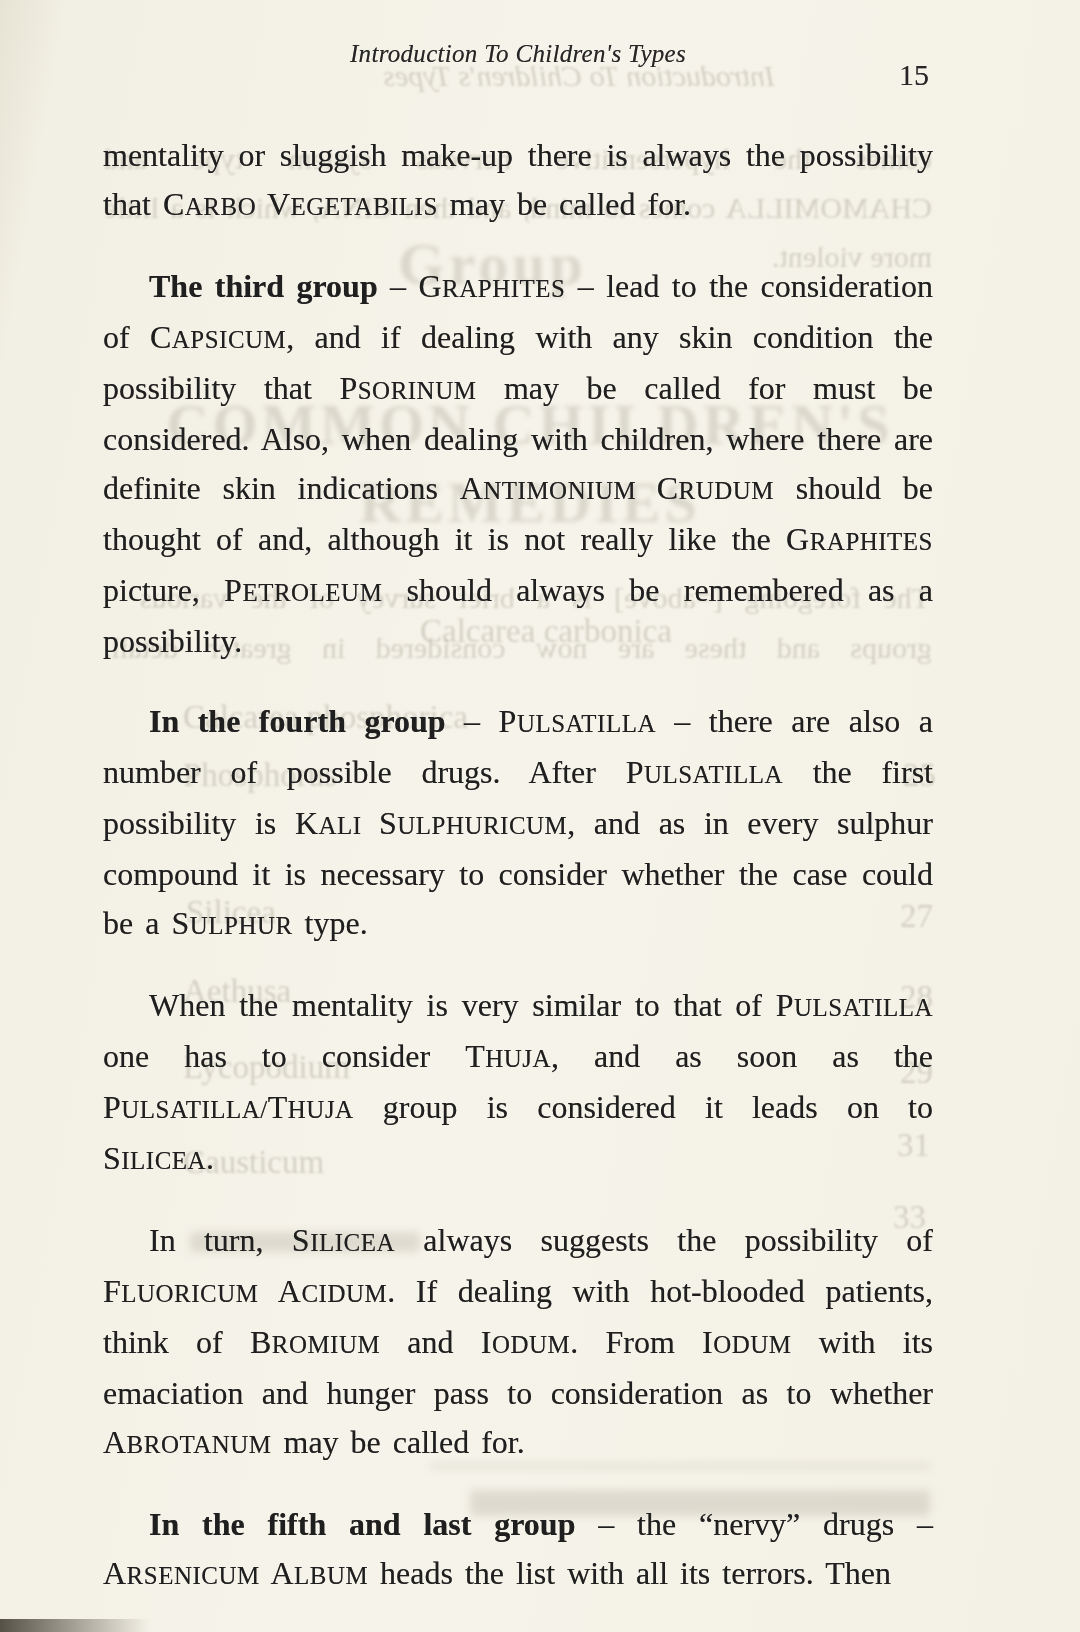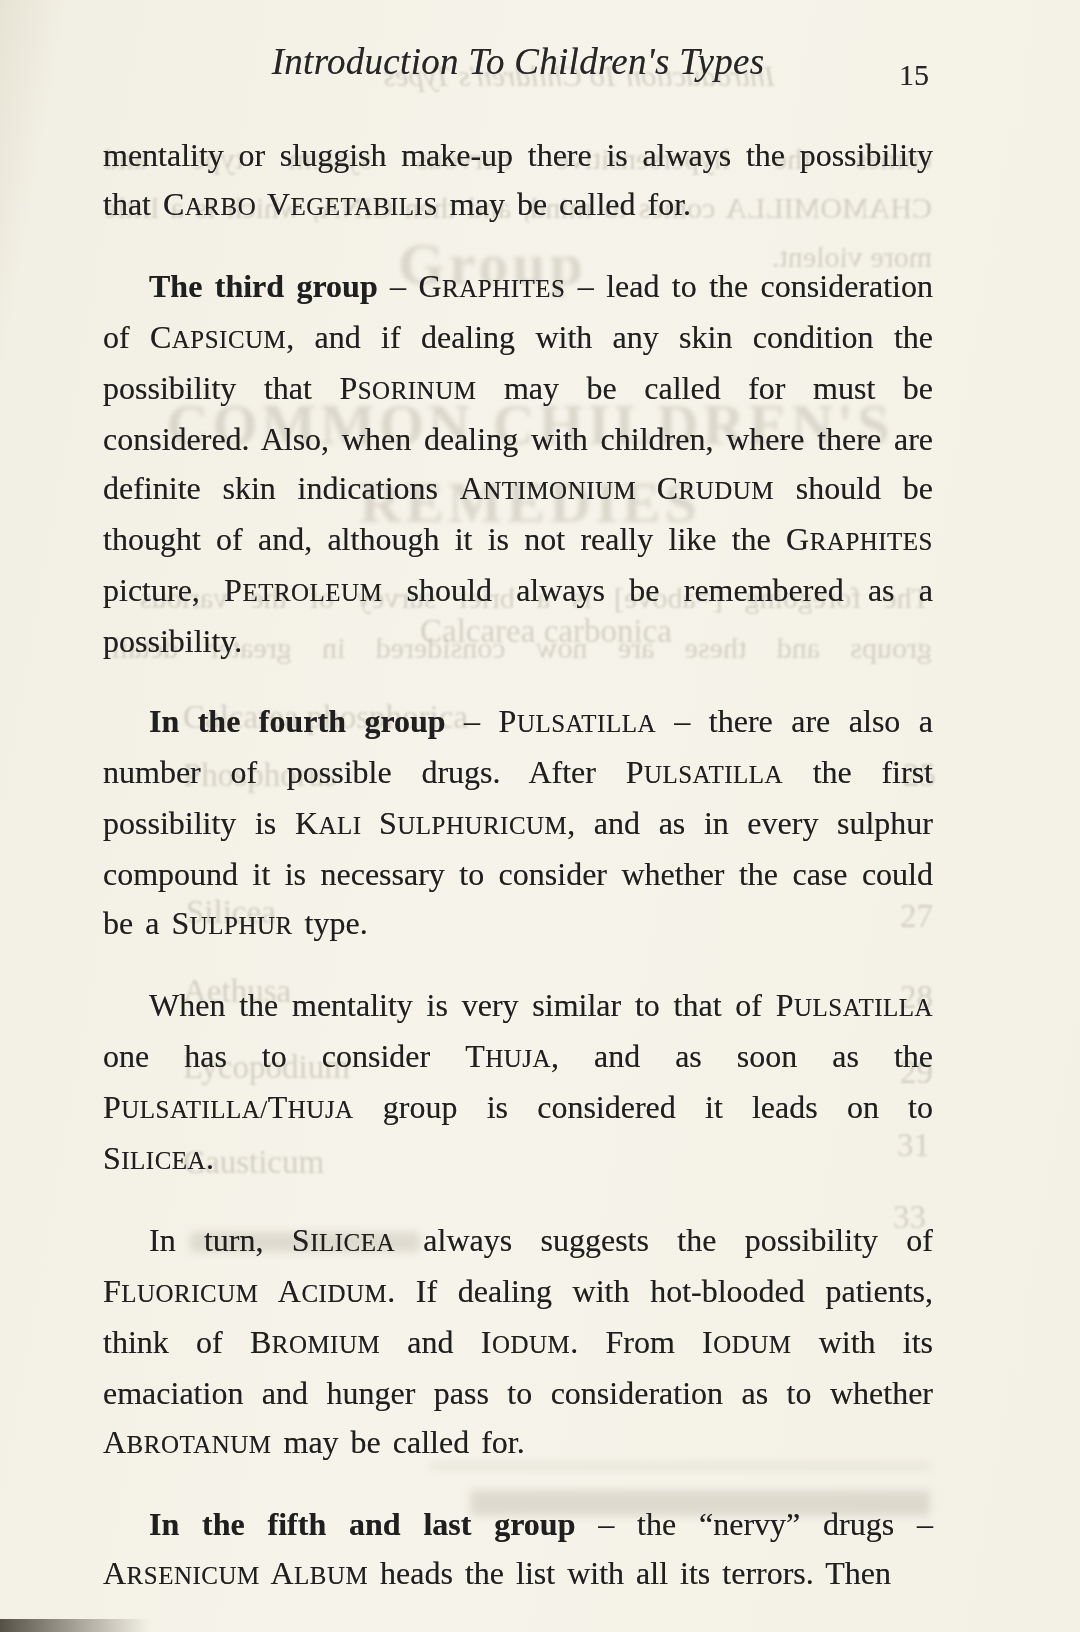--- a/index.html
+++ b/index.html
@@ -4,21 +4,21 @@
 <style>
   html,body{margin:0;padding:0;background:#888;}
   .page{
     position:relative;width:1080px;height:1632px;overflow:hidden;
     background:linear-gradient(100deg,#e7e3d4 0%,#f2efe4 5%,#f6f3ea 45%,#f3f0e5 100%);
     font-family:"Liberation Serif","DejaVu Serif",serif;
   }
   
   .running-head{position:absolute;left:103px;top:40px;width:830px;height:40px;z-index:3;}
   .head-title{
-    text-align:center;font-style:italic;font-size:37px;color:#262626;
+    text-align:center;font-style:italic;font-size:25px;color:#262626;
     letter-spacing:.3px;text-shadow:0 0 .6px rgba(30,30,30,.5);
   }
   .page-number{
     position:absolute;right:4px;top:18px;font-size:30px;color:#262626;
     text-shadow:0 0 .6px rgba(30,30,30,.5);
   }
   
   .body-text{
     position:absolute;left:103px;top:131px;width:830px;z-index:3;
     font-size:32px;line-height:49px;color:#1f1f1f;text-align:justify;

